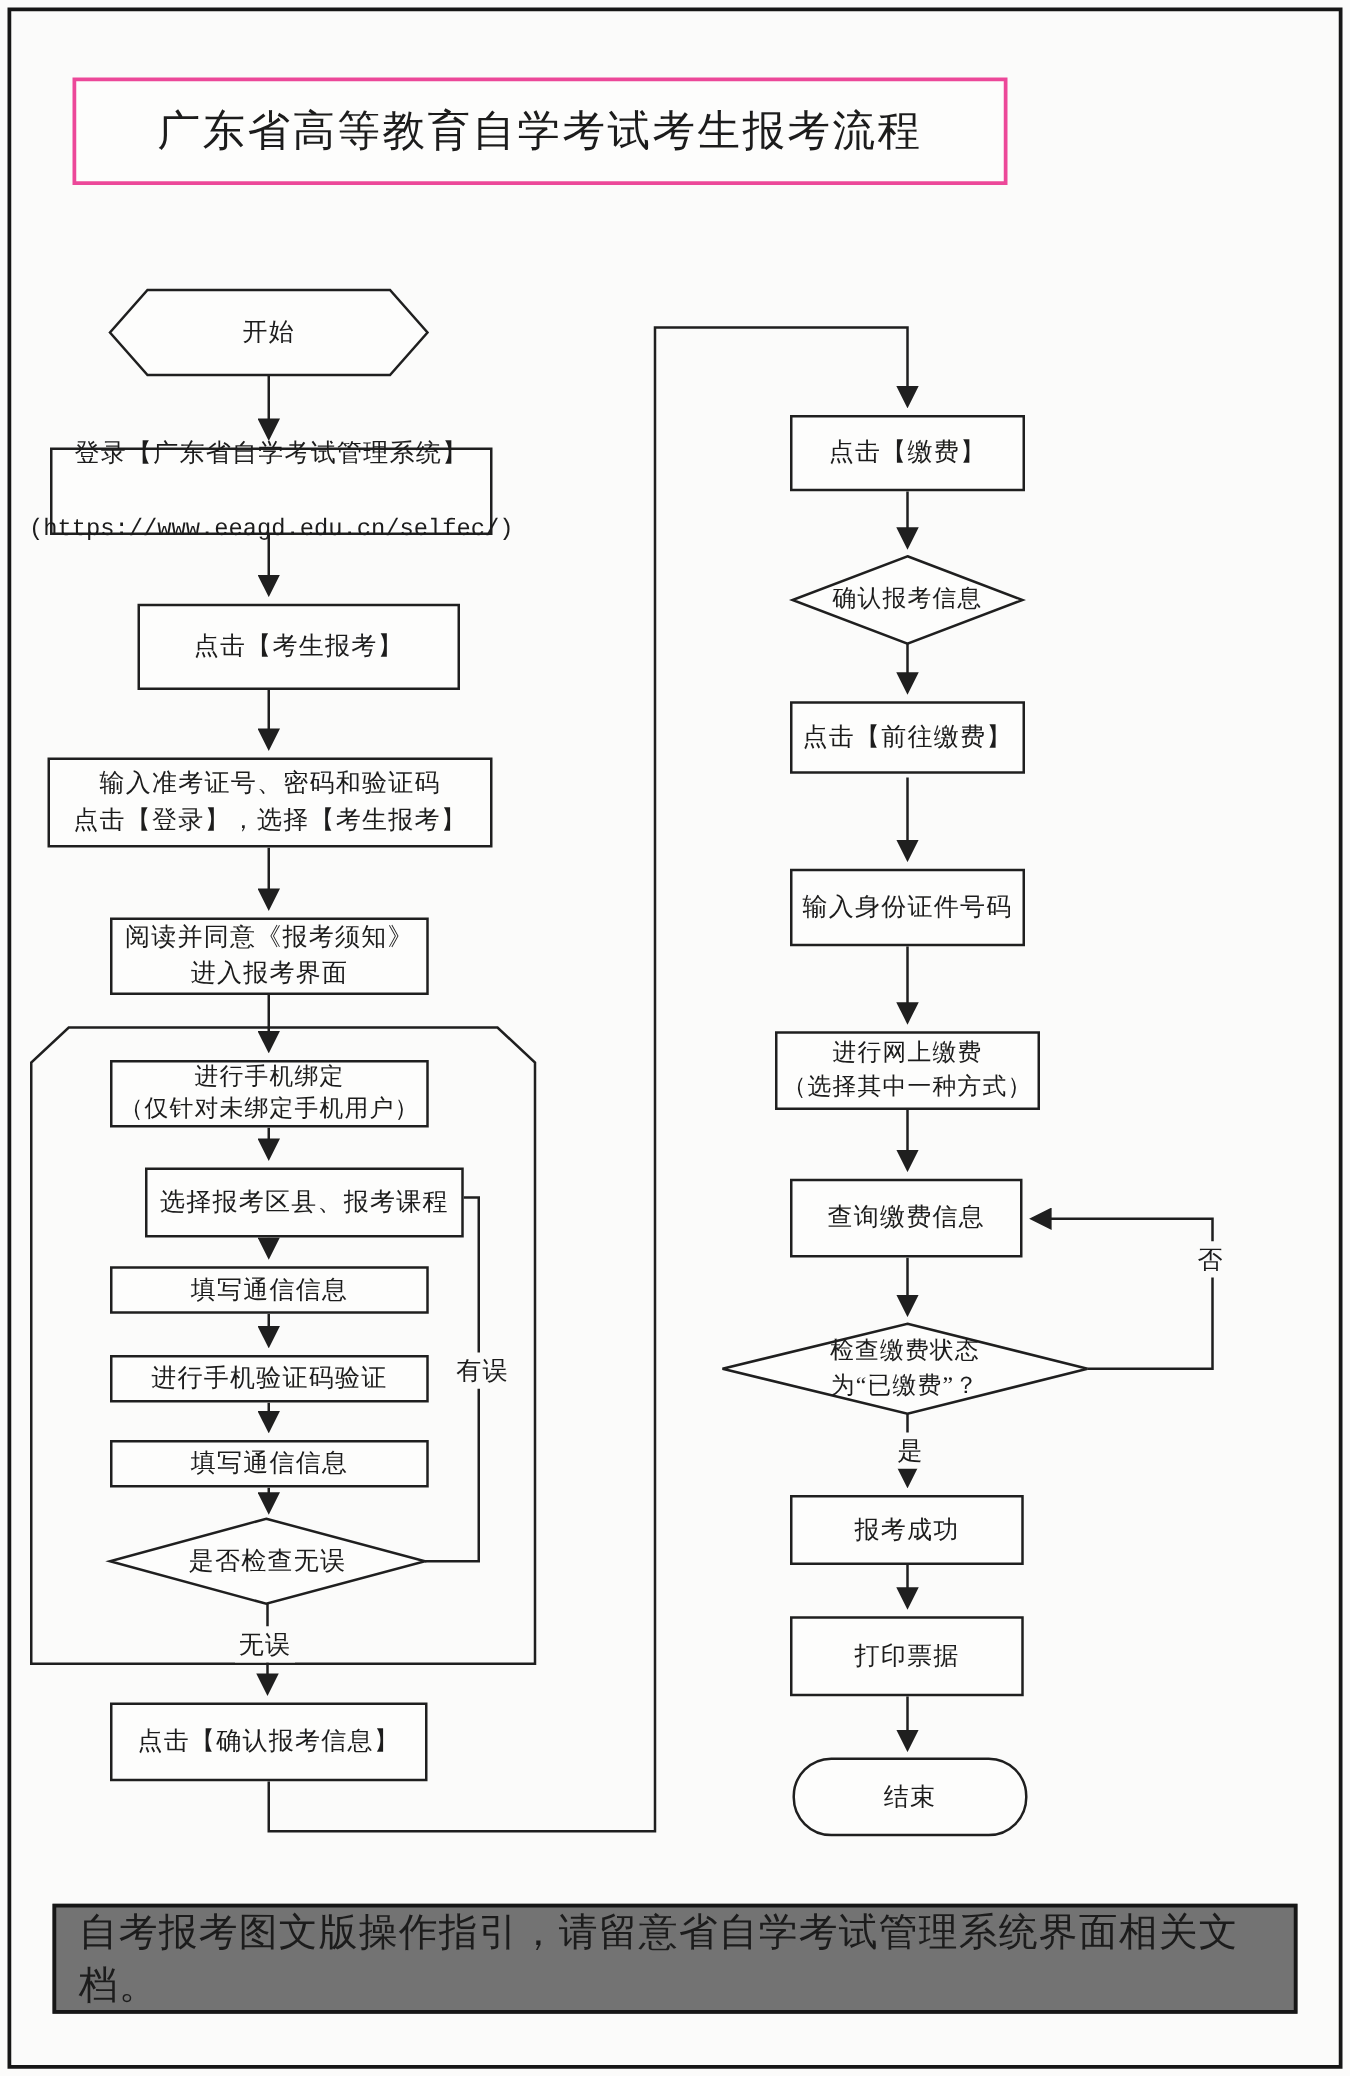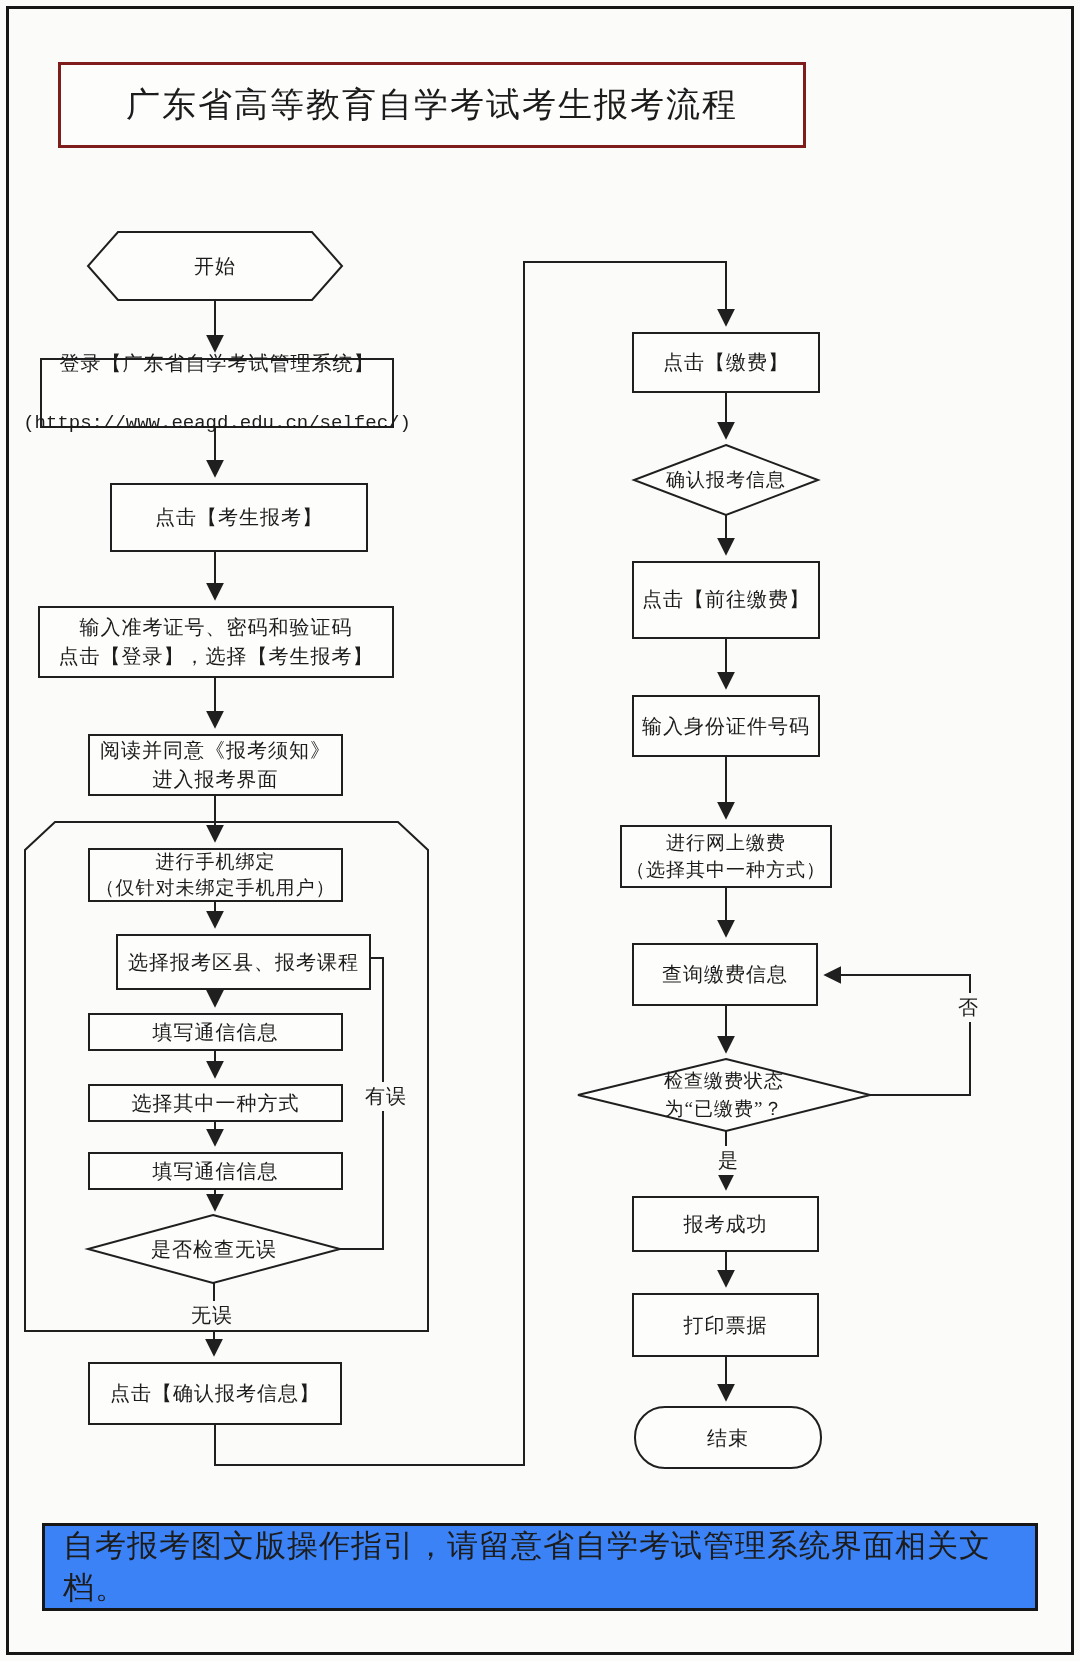--- a/index.html
+++ b/index.html
@@ -19,27 +19,27 @@
   .overlay{
     position:absolute;display:flex;flex-direction:column;align-items:center;justify-content:center;
     text-align:center;font-size:20px;line-height:1.5;letter-spacing:1px;background:transparent;
   }
   .edge-label{
     position:absolute;font-size:20px;letter-spacing:1px;background:#fbfbfa;padding:1px 3px;
     display:inline-block;
   }
   #title-box{
     position:absolute;left:58px;top:62px;width:748px;height:86px;box-sizing:border-box;
-    border:3px solid #7f1d1d;display:flex;align-items:center;justify-content:center;
+    border:3px solid #ec4899;display:flex;align-items:center;justify-content:center;
     font-size:34px;letter-spacing:2px;background:#fdfdfc;
   }
   #footer-box{
     position:absolute;left:42px;top:1523px;width:996px;height:88px;box-sizing:border-box;
     border:3px solid #161616;display:flex;align-items:center;
-    font-size:31px;letter-spacing:1px;background:#3b82f6;padding-left:18px;
+    font-size:31px;letter-spacing:1px;background:#737373;padding-left:18px;
   }
   .line-url{font-family:"Liberation Mono","DejaVu Sans Mono",monospace;font-size:19px;letter-spacing:0;margin-top:32px;}
   .small{font-size:19px;}
 </style>
 </head>
 <body>
 
 <div id="canvas">
 
   <svg id="shapes" viewBox="0 0 1080 1661" xmlns="http://www.w3.org/2000/svg">
@@ -123,21 +123,21 @@
 
   <div class="node" style="left:88px;top:934px;width:255px;height:56px;margin-left:28px;">
     <span>选择报考区县、报考课程</span>
   </div>
 
   <div class="node" style="left:88px;top:1013px;width:255px;height:38px;">
     <span>填写通信信息</span>
   </div>
 
   <div class="node" style="left:88px;top:1084px;width:255px;height:38px;">
-    <span>选择其中一种方式</span>
+    <span>进行手机验证码验证</span>
   </div>
 
   <div class="node" style="left:88px;top:1152px;width:255px;height:38px;">
     <span>填写通信信息</span>
   </div>
 
   <div class="overlay" style="left:88px;top:1215px;width:252px;height:68px;">
     <span>是否检查无误</span>
   </div>
 
@@ -146,21 +146,21 @@
   </div>
 
   <div class="node" style="left:632px;top:332px;width:188px;height:61px;">
     <span>点击【缴费】</span>
   </div>
 
   <div class="overlay small" style="left:634px;top:445px;width:184px;height:70px;">
     <span>确认报考信息</span>
   </div>
 
-  <div class="node" style="left:632px;top:561px;width:188px;height:78px;font-family:Liberation Mono, monospace;">
+  <div class="node" style="left:632px;top:561px;width:188px;height:58px;">
     <span>点击【前往缴费】</span>
   </div>
 
   <div class="node" style="left:632px;top:695px;width:188px;height:62px;">
     <span>输入身份证件号码</span>
   </div>
 
   <div class="node small" style="left:620px;top:825px;width:212px;height:63px;line-height:1.4;">
     <span>进行网上缴费</span>
     <span>（选择其中一种方式）</span>

